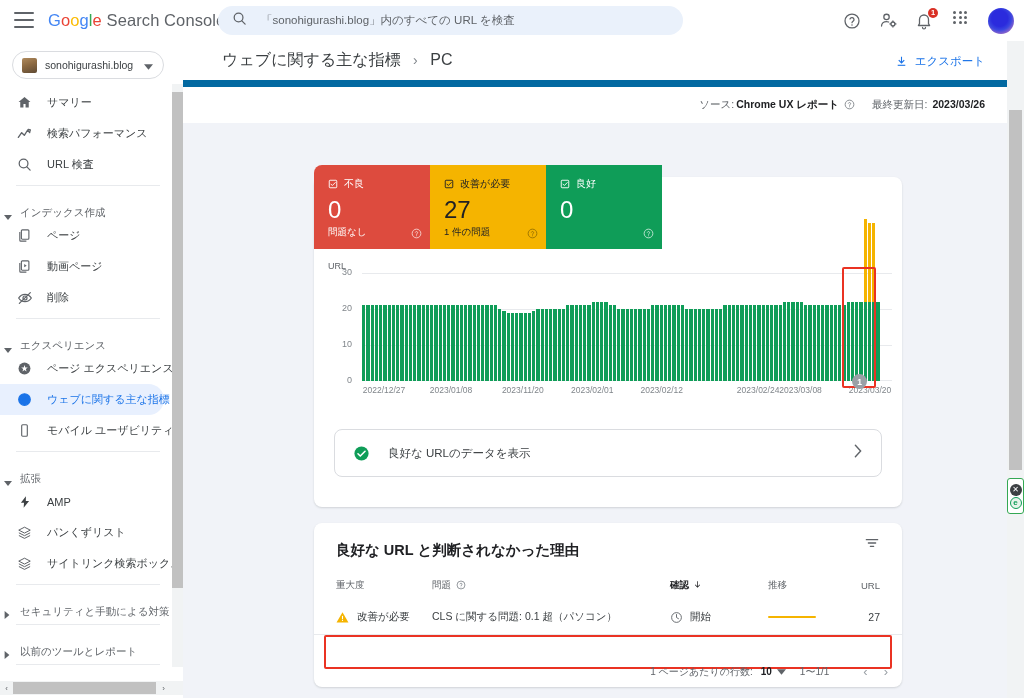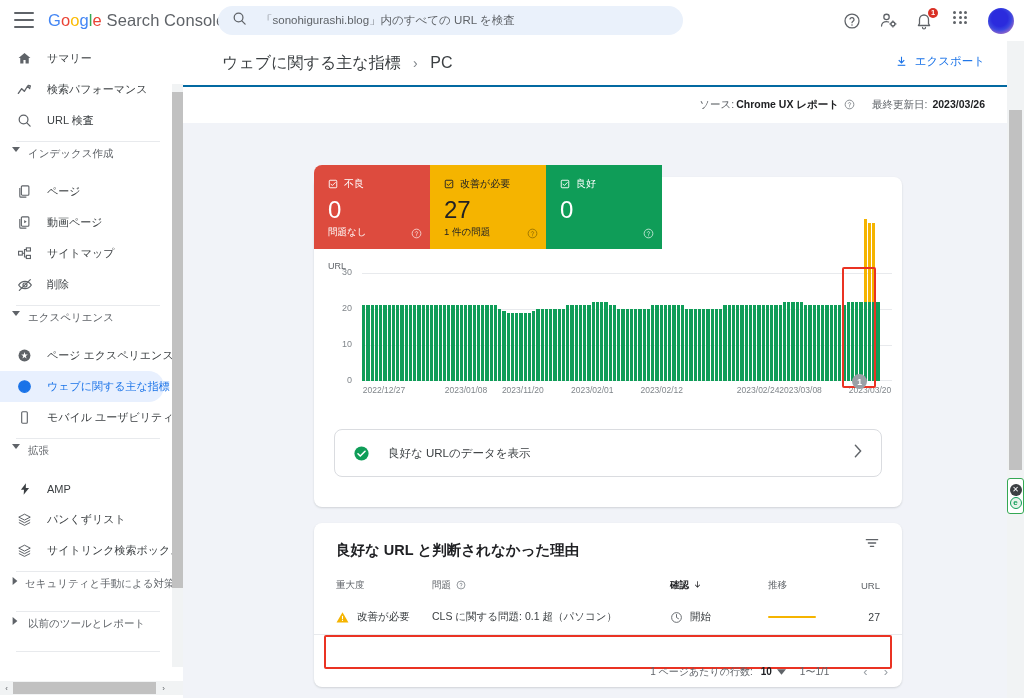--- a/index.html
+++ b/index.html
@@ -74,21 +74,21 @@
   .navlist { padding-top: 2px; }
   .navitem {
     display: flex; align-items: center; height: 31px; padding-left: 16px;
     cursor: pointer; border-radius: 0 16px 16px 0; margin-right: 8px;
     font-size: 11px; color: #3c4043; white-space: nowrap;
   }
   .navitem .nicon { width: 17px; margin-right: 14px; flex: 0 0 auto; display:flex; align-items:center; justify-content:center; }
   .navitem.active { background: #e8f0fe; color: #1a73e8; font-weight: 400; }
   .navitem.active .nicon svg { stroke: #1a73e8; fill: #1a73e8; }
   .navgroup {
-    display: flex; align-items: flex-start; height: 29px; padding-left: 12px;
+    display: flex; align-items: flex-end; height: 29px; padding-left: 4px;
     font-size: 10.5px; color: #5f6368; cursor: pointer; white-space: nowrap;
   }
   .navgroup .tri { margin-right: 7px; width: 9px; display:flex; align-items:center;}
   .navdiv { height: 1px; background: #e8eaed; margin: 5px 12px 5px 16px; }
 
   .sb-scroll {
     position: absolute; left: 172px; top: 84px; width: 11px; height: 583px;
     background: #f1f3f4;
   }
   .sb-thumb { position: absolute; left: 172px; top: 92px; width: 11px; height: 496px; background: #c1c1c1; border-radius: 0; }
@@ -97,21 +97,21 @@
   .hscroll .hthumb { position: absolute; left: 13px; top: 1px; width: 143px; height: 12px; background: #c1c1c1; }
   .hscroll .harr { position:absolute; top:0; width:13px; height:14px; display:flex;align-items:center;justify-content:center; font-size:8px; color:#5f6368;}
 
   
   .main {
     position: absolute; left: 183px; top: 41px; width: 824px; height: 657px;
     background: #fff; overflow: hidden;
   }
   .crumbbar {
     height: 46px; display: flex; align-items: center; position: relative;
-    border-bottom: 2px solid #0369a1;
+    border-bottom: 7px solid #0369a1;
   }
   .crumb { font-size: 16px; color: #3c4043; margin-left: 39px; white-space: nowrap; }
   .crumb .sep { color: #80868b; margin: 0 8px; font-size: 14px; }
   .crumb .cur { color: #3c4043; }
   .exportbtn {
     position: absolute; right: 22px; top: 13px; display: flex; align-items: center;
     color: #1a73e8; font-size: 11.5px; cursor: pointer; white-space: nowrap;
   }
   .exportbtn .eicon { margin-right: 7px; display:flex; }
 
@@ -290,20 +290,29 @@
         <span></span>
         <span></span>
         <span></span>
         <span></span>
     </span>
     <span class="avatar"></span>
   </div>
 </div>
 
 <div class="sidebar">
+  <div class="propsel">
+    <span class="pavatar"></span>
+    <span class="ptext">sonohigurashi.blog</span>
+    <span class="pcaret">
+      <svg width="9" height="6" viewBox="0 0 10 6">
+          <path d="M0 0l5 6 5-6z" fill="#5f6368"></path>
+        </svg>
+    </span>
+  </div>
 
   <div class="navlist">
 
     <div class="navitem">
       <span class="nicon">
         <svg width="15" height="15" viewBox="0 0 24 24" fill="#5f6368">
             <path d="M12 3L2.5 11h2.7v9h5.1v-5.6h3.4V20h5.1v-9h2.7z"></path>
           </svg>
       </span>
       <span>サマリー</span>
@@ -354,31 +363,20 @@
       <span class="nicon">
         <svg width="15" height="15" viewBox="0 0 24 24" fill="none" stroke="#5f6368" stroke-width="1.8">
             <rect x="7" y="3" width="12" height="15" rx="1.5"></rect>
             <path d="M4.5 6.5v13a1.5 1.5 0 0 0 1.5 1.5h9"></path>
             <path d="M11.5 8l4 2.6-4 2.6z" fill="#5f6368" stroke="none"></path>
           </svg>
       </span>
       <span>動画ページ</span>
     </div>
 
-    <div class="navitem">
-      <span class="nicon">
-        <svg width="15" height="15" viewBox="0 0 24 24" fill="none" stroke="#5f6368" stroke-width="1.8">
-            <rect x="2.5" y="8.5" width="6" height="6"></rect>
-            <rect x="15" y="3" width="6.5" height="5"></rect>
-            <rect x="15" y="15" width="6.5" height="5"></rect>
-            <path d="M8.5 11.5h3.5V5.5H15M12 11.5v6h3"></path>
-          </svg>
-      </span>
-      <span>サイトマップ</span>
-    </div>
 
     <div class="navitem">
       <span class="nicon">
         <svg width="16" height="16" viewBox="0 0 24 24" fill="none" stroke="#5f6368" stroke-width="1.8">
             <path d="M2.5 12S6 6.5 12 6.5 21.5 12 21.5 12 18 17.5 12 17.5 2.5 12 2.5 12z"></path>
             <circle cx="12" cy="12" r="3"></circle>
             <line x1="3.5" y1="20" x2="20" y2="4" stroke-linecap="round"></line>
           </svg>
       </span>
       <span>削除</span>
@@ -990,21 +988,21 @@
               <div class="bar" style="height: 79.2px; display: flex; flex-direction: column; justify-content: flex-end;">
                 <div style="height: 100%; background: rgb(15, 157, 88);"></div>
               </div>
               <div class="bar" style="height: 0px; display: flex; flex-direction: column; justify-content: flex-end;"></div>
               <div class="bar" style="height: 0px; display: flex; flex-direction: column; justify-content: flex-end;"></div>
               <div class="bar" style="height: 0px; display: flex; flex-direction: column; justify-content: flex-end;"></div>
             </div>
         </div>
         <div class="xaxis" id="xaxis">
             <span class="xtick" style="left: 22px;">2022/12/27</span>
-            <span class="xtick" style="left: 104px; text-align: center;">2023/01/08</span>
+            <span class="xtick" style="left: 89px; text-align: center;">2023/01/08</span>
             <span class="xtick" style="left: 160.857px;">2023/11/20</span>
             <span class="xtick" style="left: 230.286px;">2023/02/01</span>
             <span class="xtick" style="left: 299.714px;">2023/02/12</span>
             <span class="xtick" style="left: 369.143px; margin-left: 27px;">2023/02/24</span>
             <span class="xtick" style="left: 438.571px;">2023/03/08</span>
             <span class="xtick" style="left: 508px;">2023/03/20</span>
           </div>
         <div class="redbox"></div>
         <div class="annot">1</div>
       </div>

